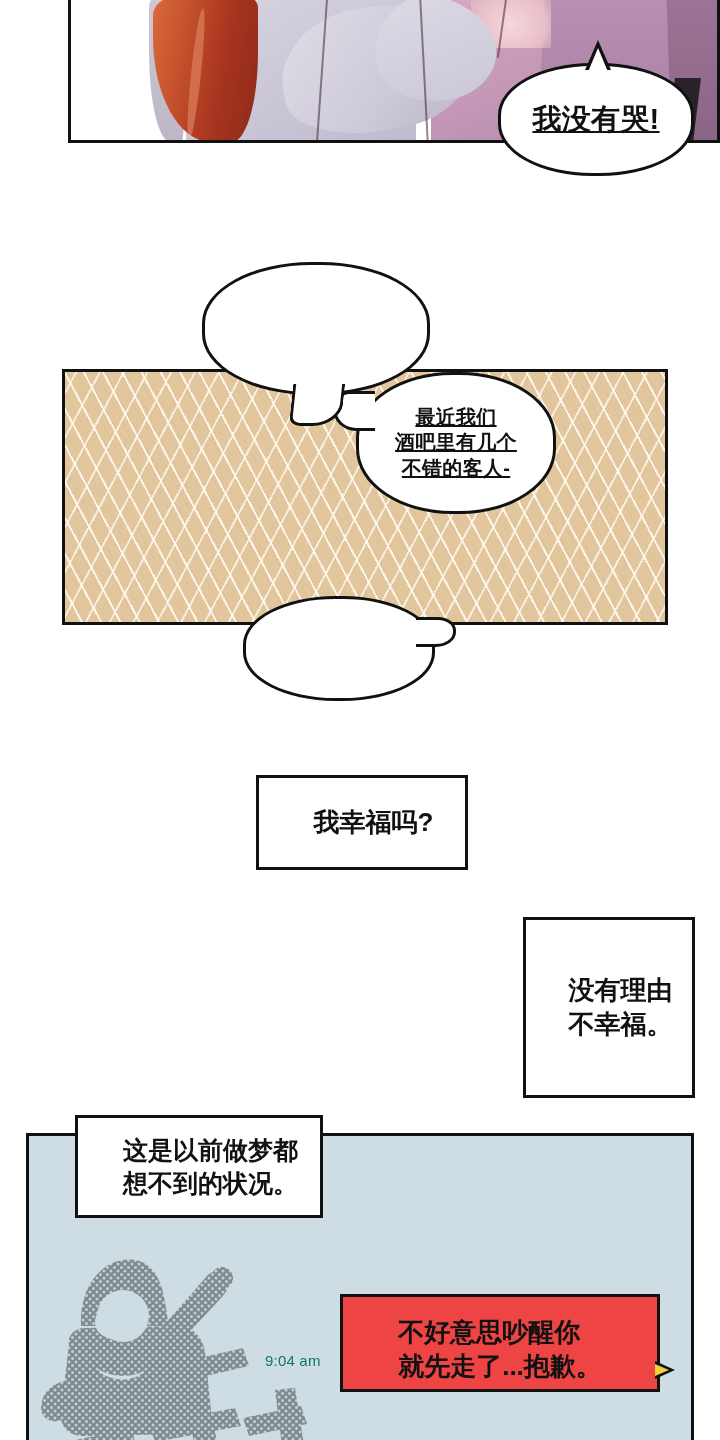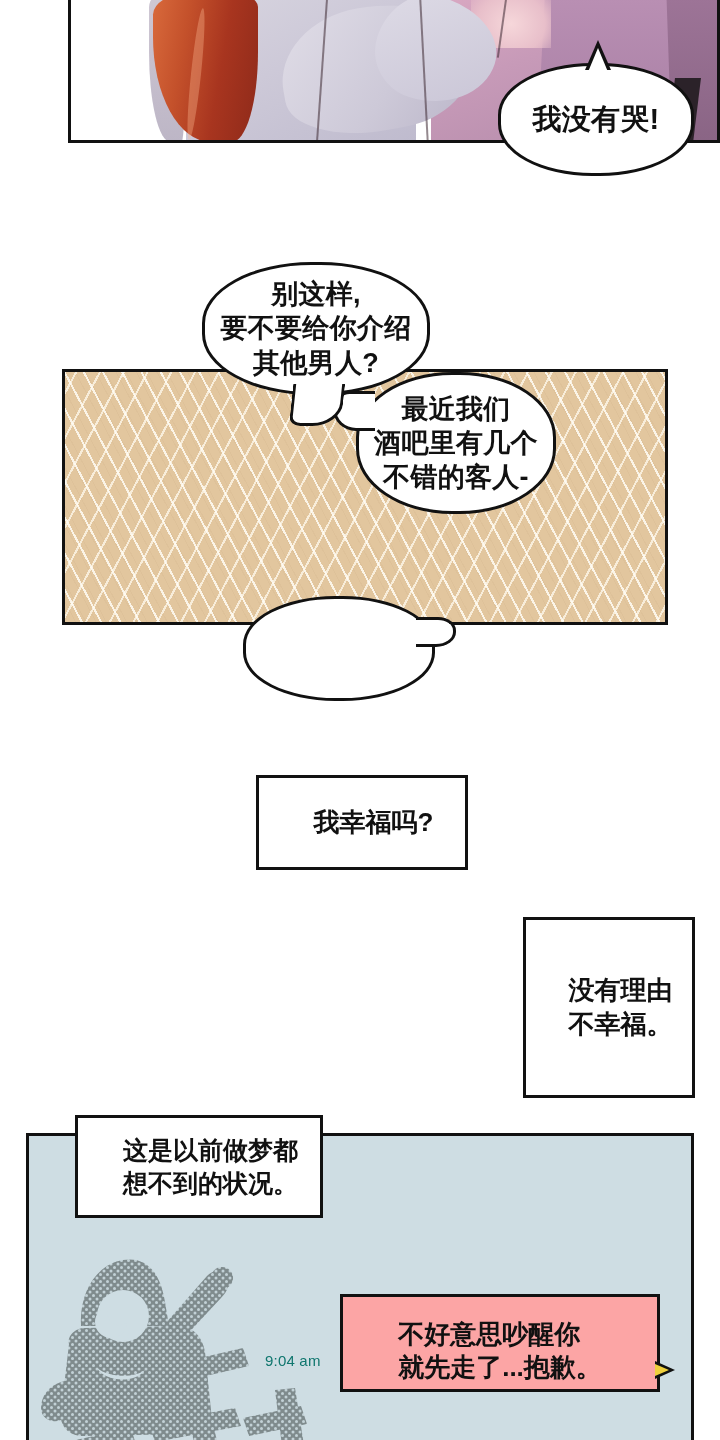--- a/index.html
+++ b/index.html
@@ -142,52 +142,52 @@
     display: flex;
     align-items: center;
     justify-content: center;
     text-align: center;
     color: #111111;
     font-weight: 700;
     line-height: 1.26;
     letter-spacing: 0.3px;
     white-space: pre-line;
   }
-  .bubble.oval { border-radius: 48% 48% 48% 48% / 46% 46% 46% 46%; }
+  .bubble.oval { border-radius: 48% 48% 48% 48% / 46% 46% 46% 46%; text-decoration: underline; }
 
   
   .box {
     position: absolute;
     background: #ffffff;
     border: 3px solid #111111;
     display: flex;
     align-items: center;
     justify-content: center;
     text-align: center;
     color: #111111;
     font-weight: 700;
     line-height: 1.3;
     white-space: pre-line;
     padding-left: 23px;
   }
 
   
   .chat-bubble {
     position: absolute;
-    background: #fca5a5;
+    background: #ef4444;
     border: 3px solid #111111;
     display: flex;
-    align-items: flex-start;
+    align-items: flex-end;
     justify-content: center;
     text-align: left;
     color: #111111;
     font-weight: 700;
     line-height: 1.28;
     white-space: pre-line;
-    padding: 21px 14px;
+    padding: 6px 14px;
   }
   .chat-time {
     position: absolute;
     color: #0f766e;
     font-weight: 400;
     font-size: 15px;
     letter-spacing: 0.2px;
     text-align: center;
   }
 
@@ -197,21 +197,21 @@
            border-right:13px solid transparent; border-bottom:30px solid #111111; }
   #b1 .t2{ position:absolute; left:87px; top:-18px; border-left:10px solid transparent;
            border-right:10px solid transparent; border-bottom:24px solid #ffffff; }
 
   #b2 { left: 202px; top: 262px; width: 228px; height: 133px; font-size: 27px; z-index: 6; }
   #b2 .t { position:absolute; left:86px; bottom:-34px; width:52px; height:42px;
            background:#ffffff; border-right:3px solid #111111; border-bottom:3px solid #111111;
            border-left:3px solid #111111;
            border-radius: 0 0 55% 22%; transform: skewX(-6deg); }
 
-  #b3 { left: 356px; top: 372px; width: 200px; height: 142px; font-size: 27px; z-index: 5; }
+  #b3 { left: 356px; top: 372px; width: 200px; height: 142px; font-size: 20px; z-index: 5; }
   #b3 .t { position:absolute; left:-26px; top:16px; width:42px; height:40px;
            background:#ffffff; border-top:3px solid #111111; border-left:3px solid #111111;
            border-bottom:3px solid #111111; border-radius: 40% 0 0 55%; }
 
   #b4 { left: 243px; top: 596px; width: 192px; height: 105px; font-size: 26px; z-index: 6; }
   #b4 .t { position:absolute; right:-24px; top:18px; width:40px; height:30px;
            background:#ffffff; border-top:3px solid #111111; border-right:3px solid #111111;
            border-bottom:3px solid #111111; border-radius: 0 45% 50% 0; }
 
   #n1 { left: 256px; top: 775px; width: 212px; height: 95px; font-size: 26px; }
@@ -260,23 +260,20 @@
     <div class="t2"></div>
     <span>我没有哭!</span>
   </div>
 
   <div class="panel-beige">
     <div class="beige-tex"></div>
   </div>
 
   <div class="bubble oval" id="b2">
     <div class="t"></div>
-    <span>别这样,
-要不要给你介绍
-其他男人?</span>
   </div>
 
   <div class="bubble oval" id="b3">
     <div class="t"></div>
     <span>最近我们
 酒吧里有几个
 不错的客人-</span>
   </div>
 
   <div class="bubble oval" id="b4">

